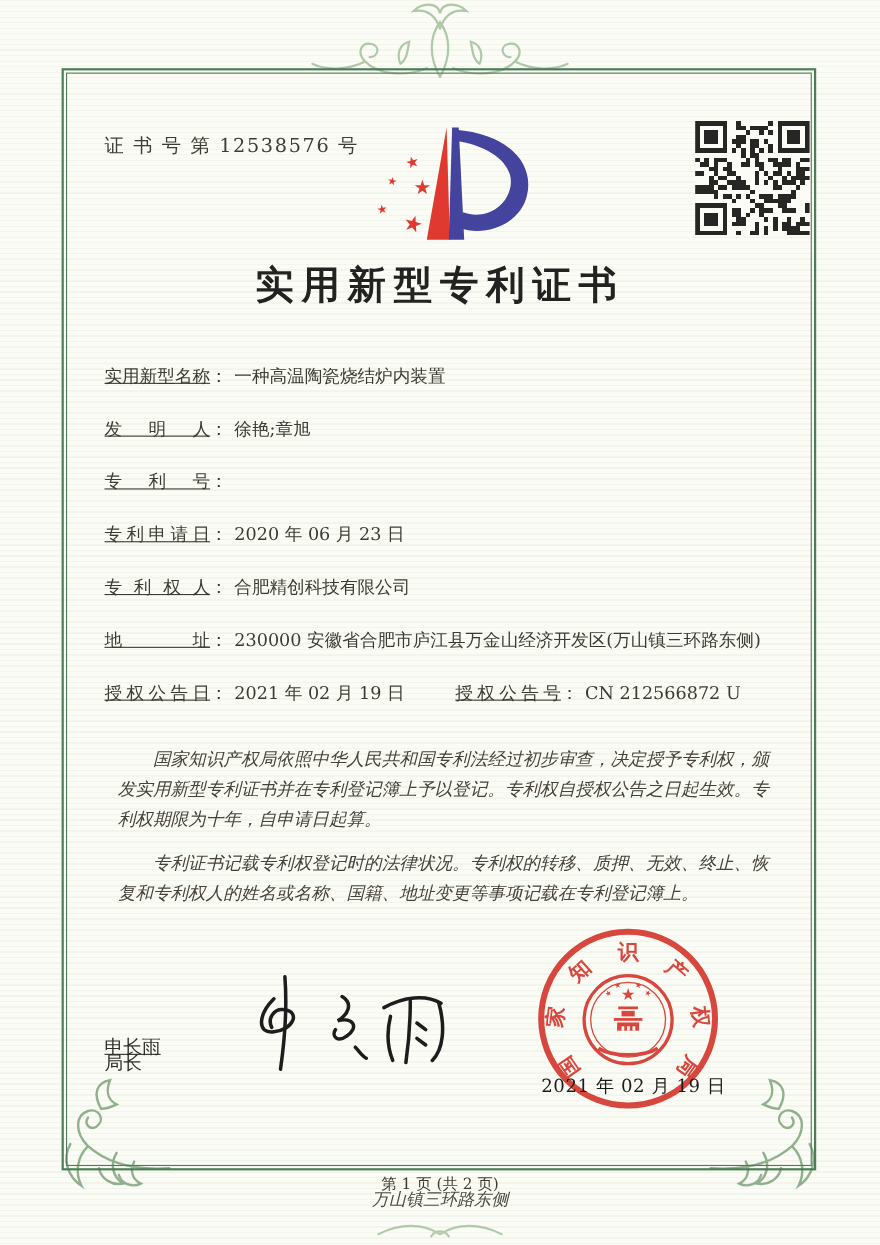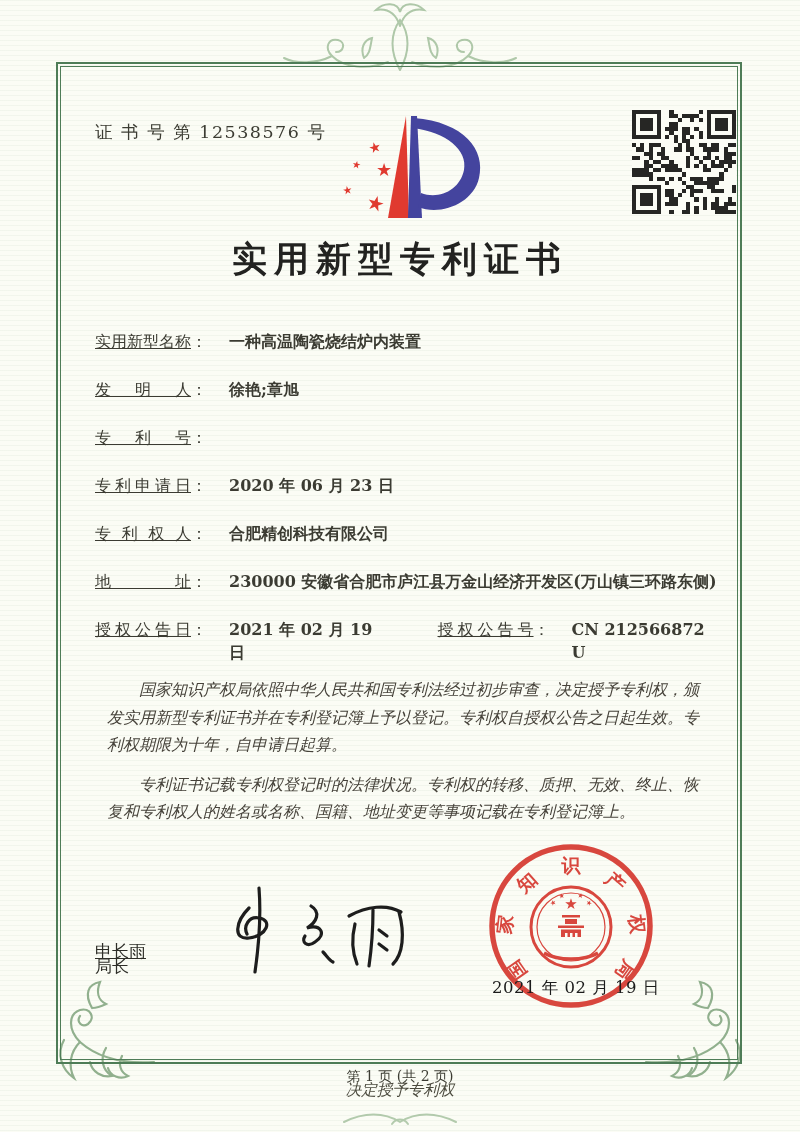--- a/index.html
+++ b/index.html
@@ -31,21 +31,21 @@
     position:absolute;left:0;top:236px;width:100%;text-align:center;
     font-size:35px;font-weight:600;letter-spacing:7px;color:#222220;margin:0;
   }
   .fields{position:absolute;left:95px;top:330px;width:625px;font-size:16px;}
   .frow{display:flex;align-items:flex-start;line-height:23px;margin-bottom:25px;}
   .flabel{
     display:inline-block;width:96px;text-align:justify;text-align-last:justify;
     flex:0 0 96px;color:#3b3b32;text-decoration:underline;
   }
   .colon{flex:0 0 auto;color:#3b3b32;}
-  .fvalue{margin-left:22px;color:#3b3b32;font-weight:bold;}
+  .fvalue{margin-left:6px;color:#3b3b32;}
   .fvalue.wrapv{width:500px;}
   .grp2{margin-left:46px;display:flex;}
   .paras{
     position:absolute;left:95px;top:664px;width:616px;
     font-size:16px;line-height:27.5px;color:#46423a;
     font-style:italic;text-align:justify;
   }
   .paras p{margin:12px;text-indent:2em;}
   .sig-title{position:absolute;left:95px;top:955px;font-size:17px;color:#2e2e28;}
   .sig-name{position:absolute;left:95px;top:940px;font-size:17px;color:#2e2e28;text-decoration:underline;}
@@ -525,15 +525,15 @@
       <rect x="79" y="92" width="2.5" height="4" fill="#fbfcf5"></rect>
       <rect x="84" y="92" width="2.5" height="4" fill="#fbfcf5"></rect>
       <rect x="89" y="92" width="2.5" height="4" fill="#fbfcf5"></rect>
       <path d="M58,112 C72,120 98,120 112,112" fill="none" stroke="#d63a31" stroke-width="3.5"></path>
     </g>
   </svg>
 
   <div class="seal-date">2021 年 02 月 19 日</div>
 
   <div class="page-info">第 1 页 (共 2 页)</div>
-  <div class="back-note">决定授予专利权</div>
+  <div class="back-note">万山镇三环路东侧</div>
 
 </div>
 
 </body></html>

